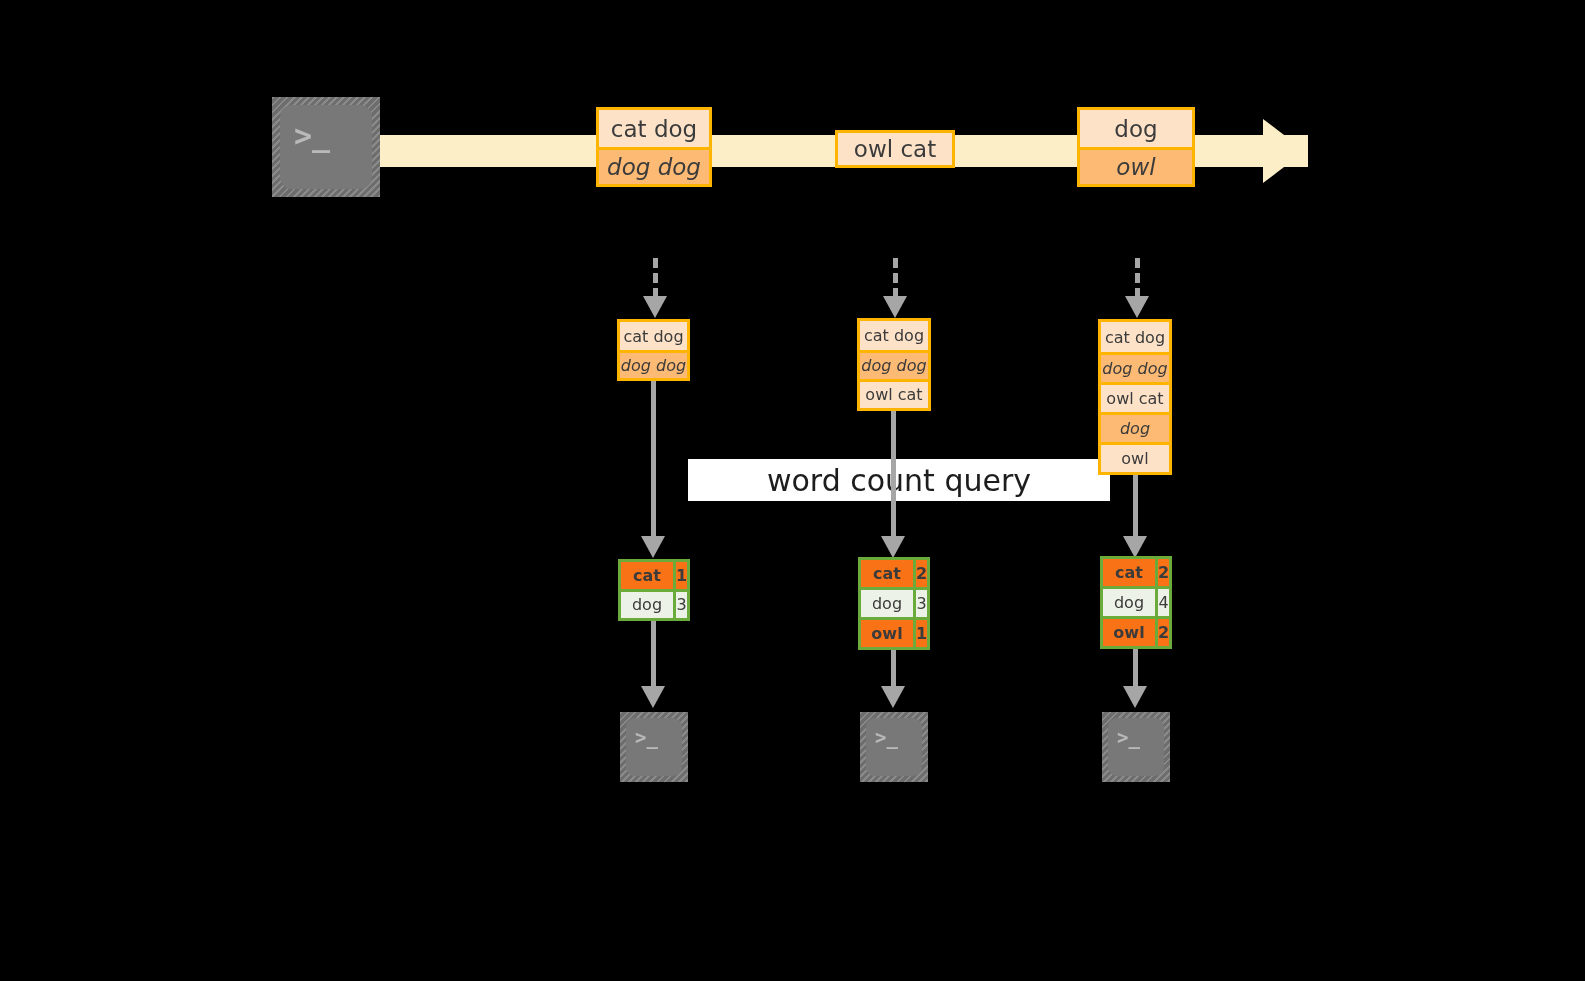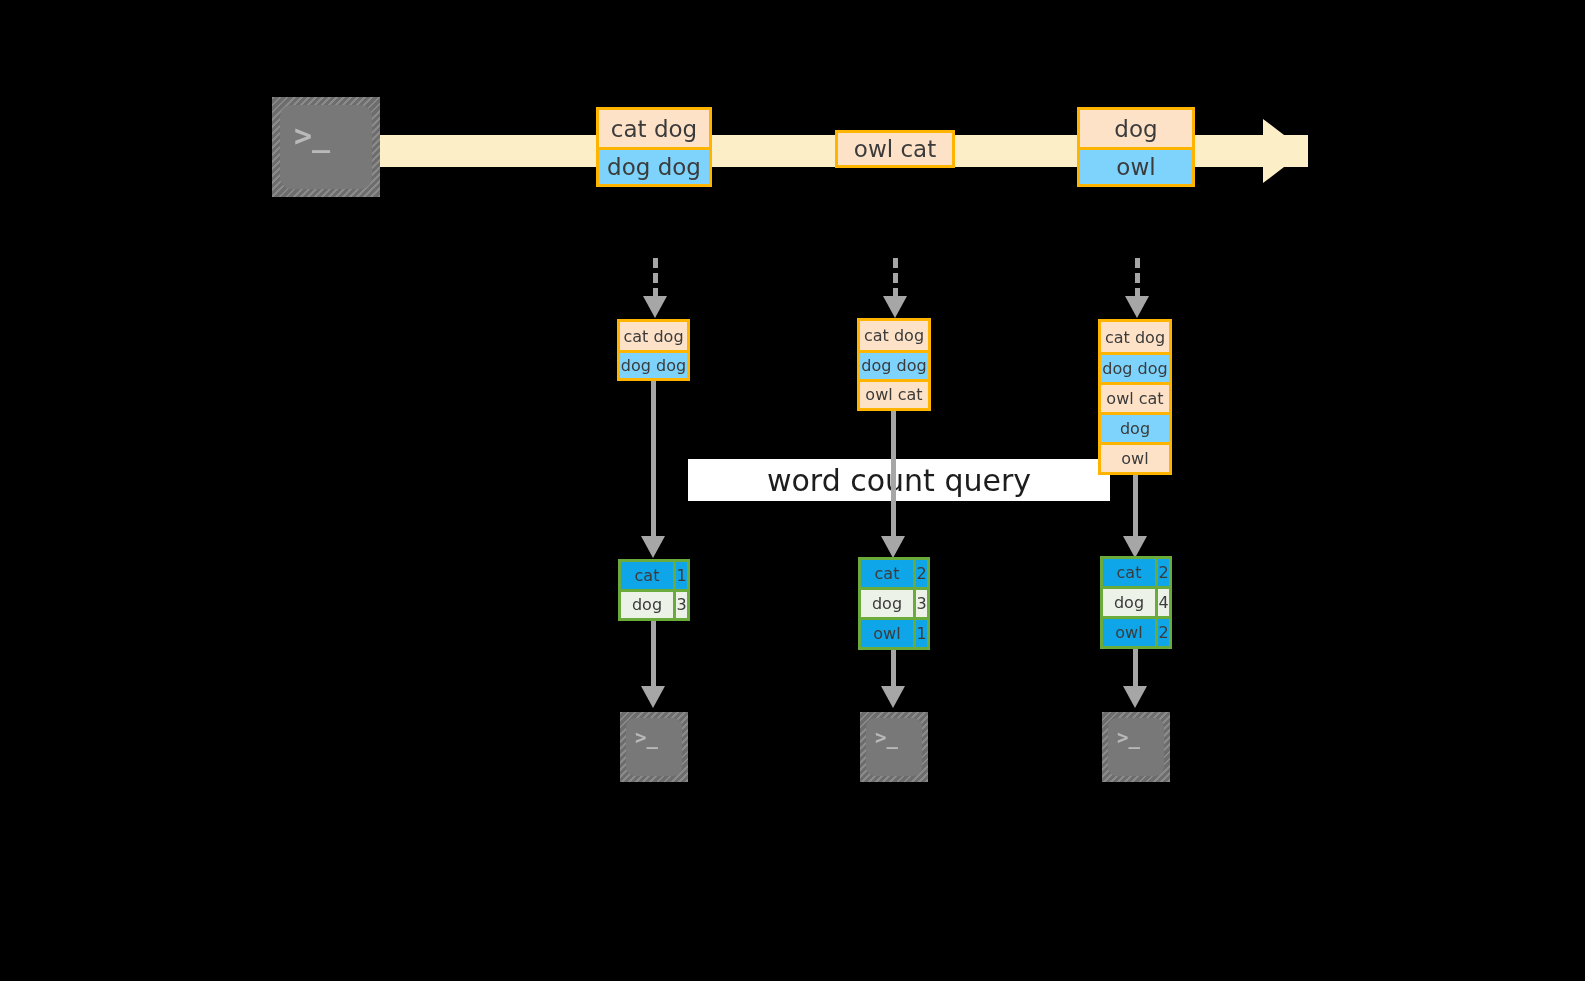--- a/index.html
+++ b/index.html
@@ -74,21 +74,21 @@
   .rec .cell {
     box-sizing: border-box;
     display: flex;
     align-items: center;
     justify-content: center;
     color: #3b3b3b;
     white-space: nowrap;
   }
   .rec .cell + .cell { border-top: 3px solid #FFB400; }
   .fill-a { background: #FDE2C8; }
-  .fill-b { background: #7dd3fc; }
+  .fill-b { background: #fdba74; font-style: italic; }
 
   .rec.top-row   { font-size: 23px; }
   .rec.stack-row { font-size: 16px; }
 
   
   .tbl {
     position: absolute;
     box-sizing: border-box;
     border: 3px solid #6AAB3C;
     display: flex;
@@ -103,21 +103,21 @@
   .tbl .trow + .trow { border-top: 3px solid #6AAB3C; }
   .tbl .tc {
     box-sizing: border-box;
     display: flex;
     align-items: center;
     justify-content: center;
     color: #3b3b3b;
   }
   .tbl .tc.word { flex: 0 0 52px; }
   .tbl .tc.cnt  { flex: 1 1 auto; border-left: 3px solid #6AAB3C; }
-  .g-a { background: #0ea5e9; }
+  .g-a { background: #f97316; font-weight: bold; }
   .g-b { background: #EDF2E8; }
 
   
   .vline {
     position: absolute;
     width: 5px;
     background: #A6A6A6;
   }
   .vline.dashed {
     background: none;

